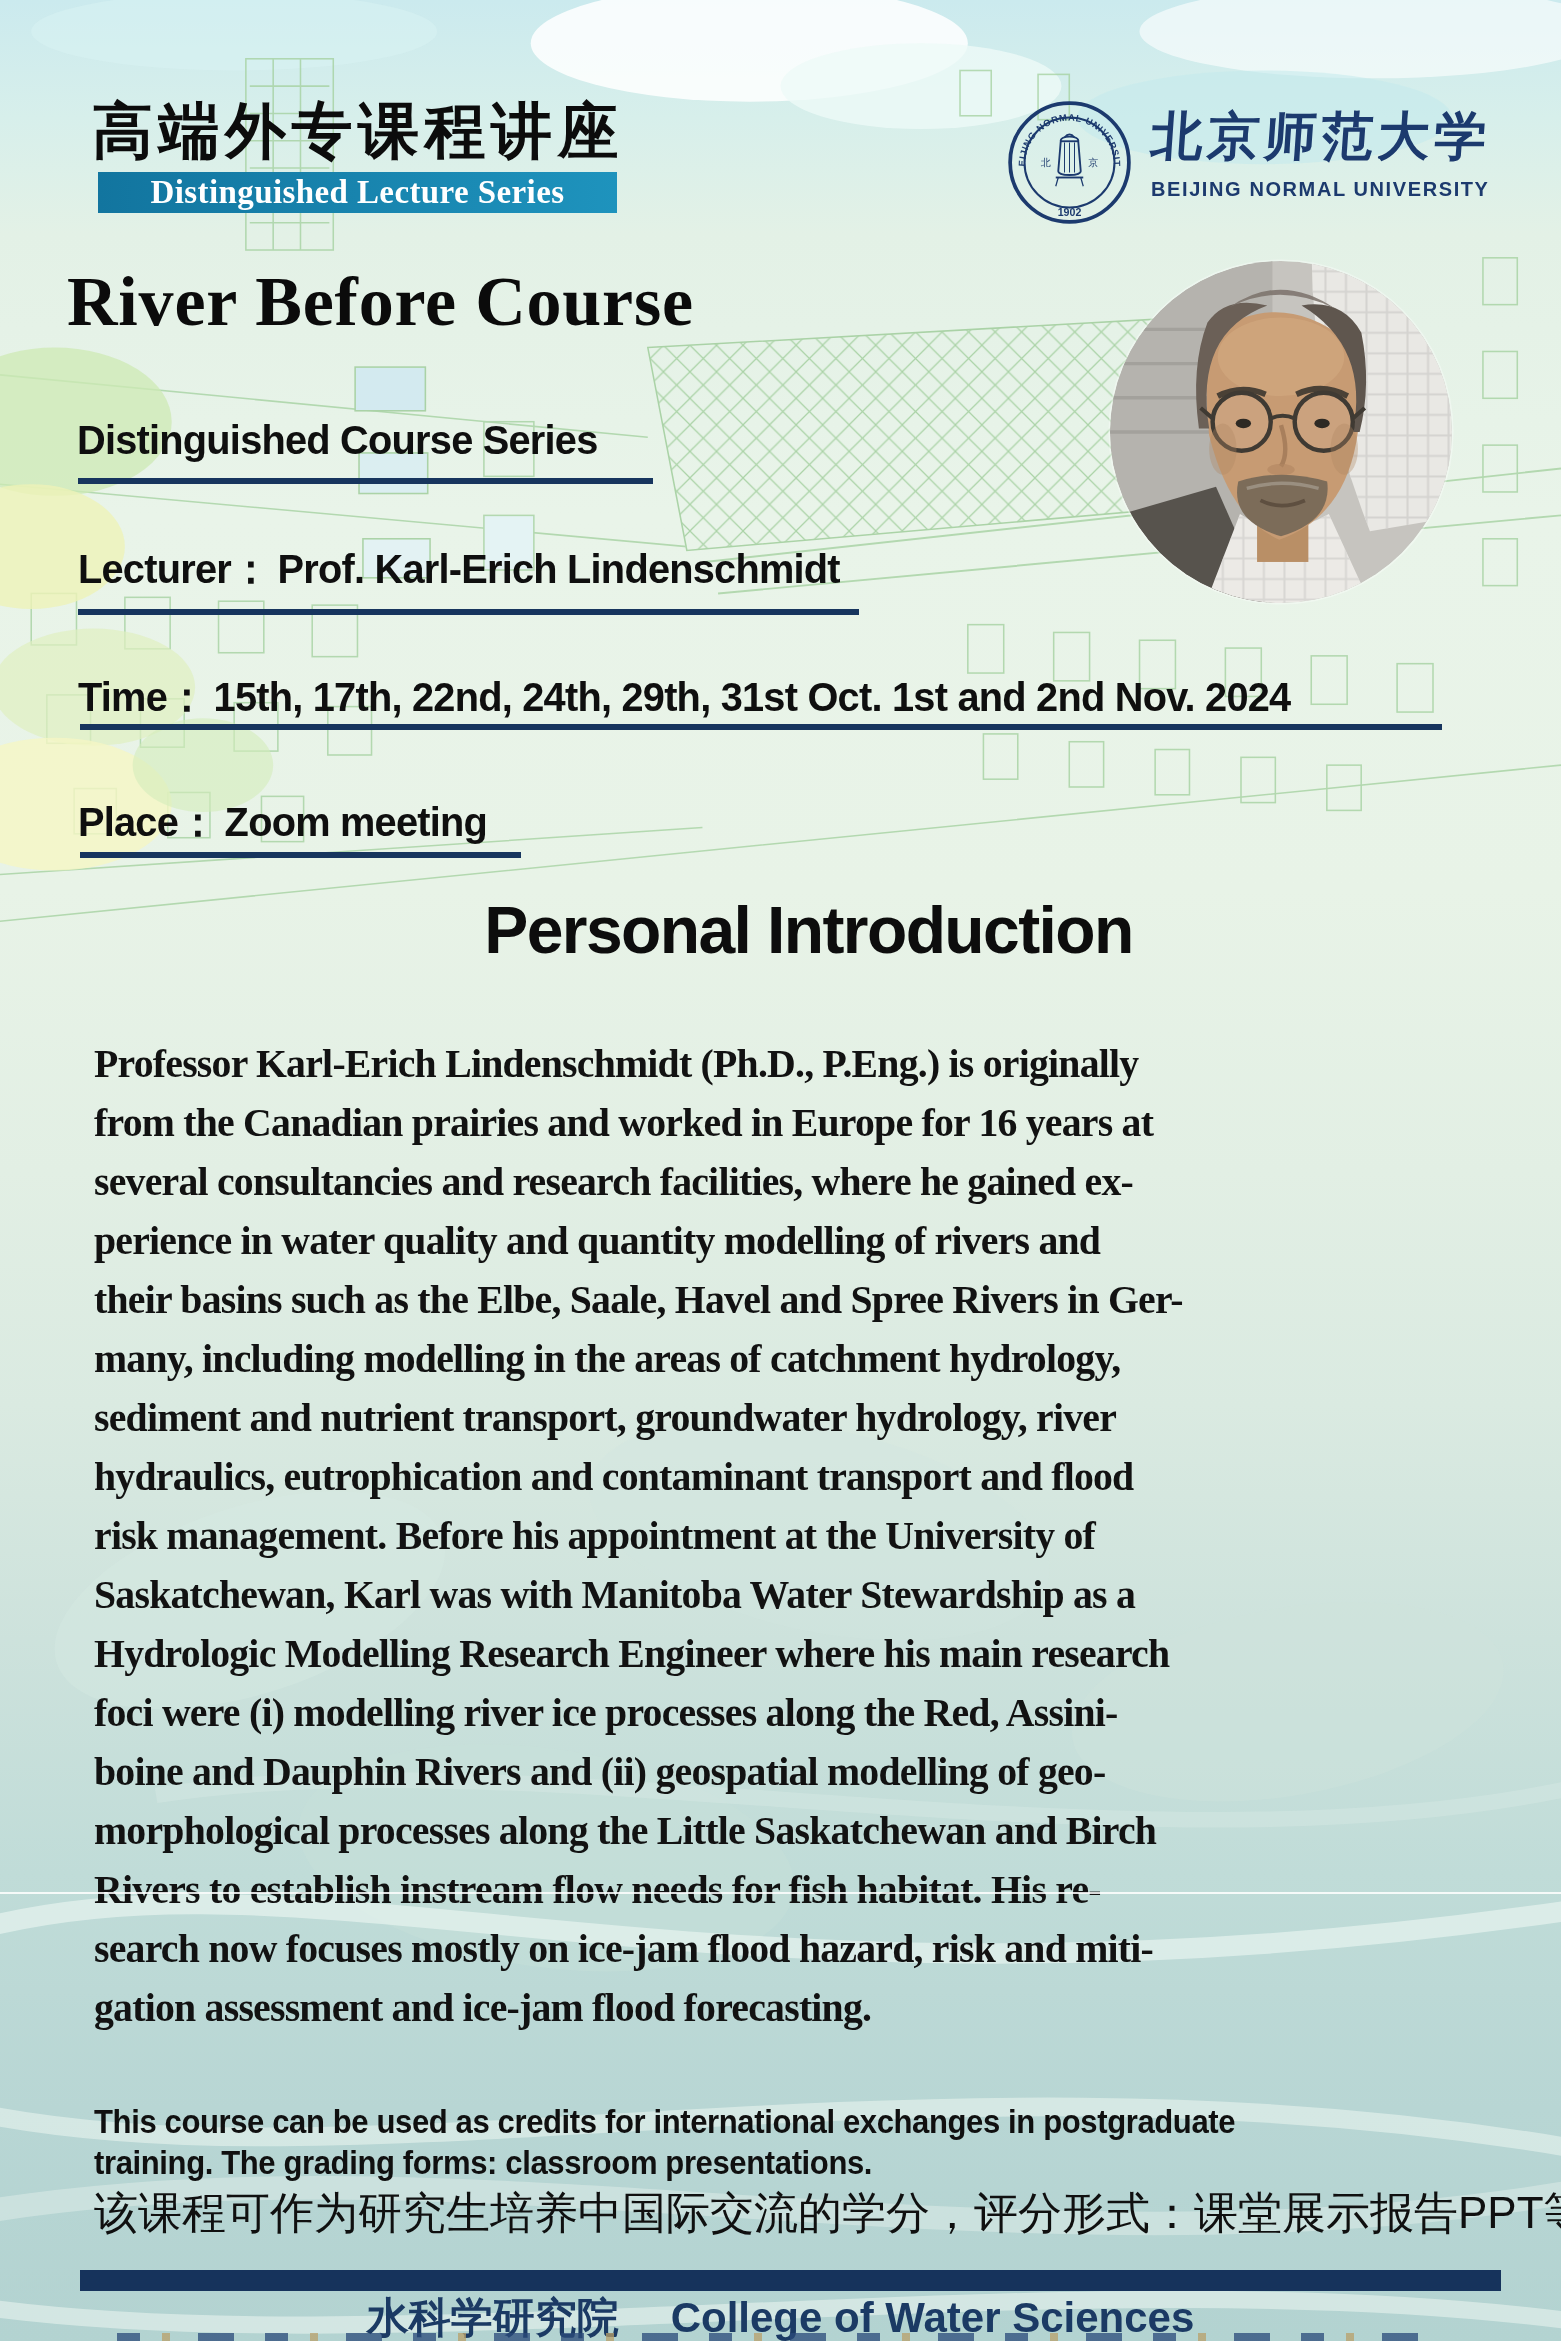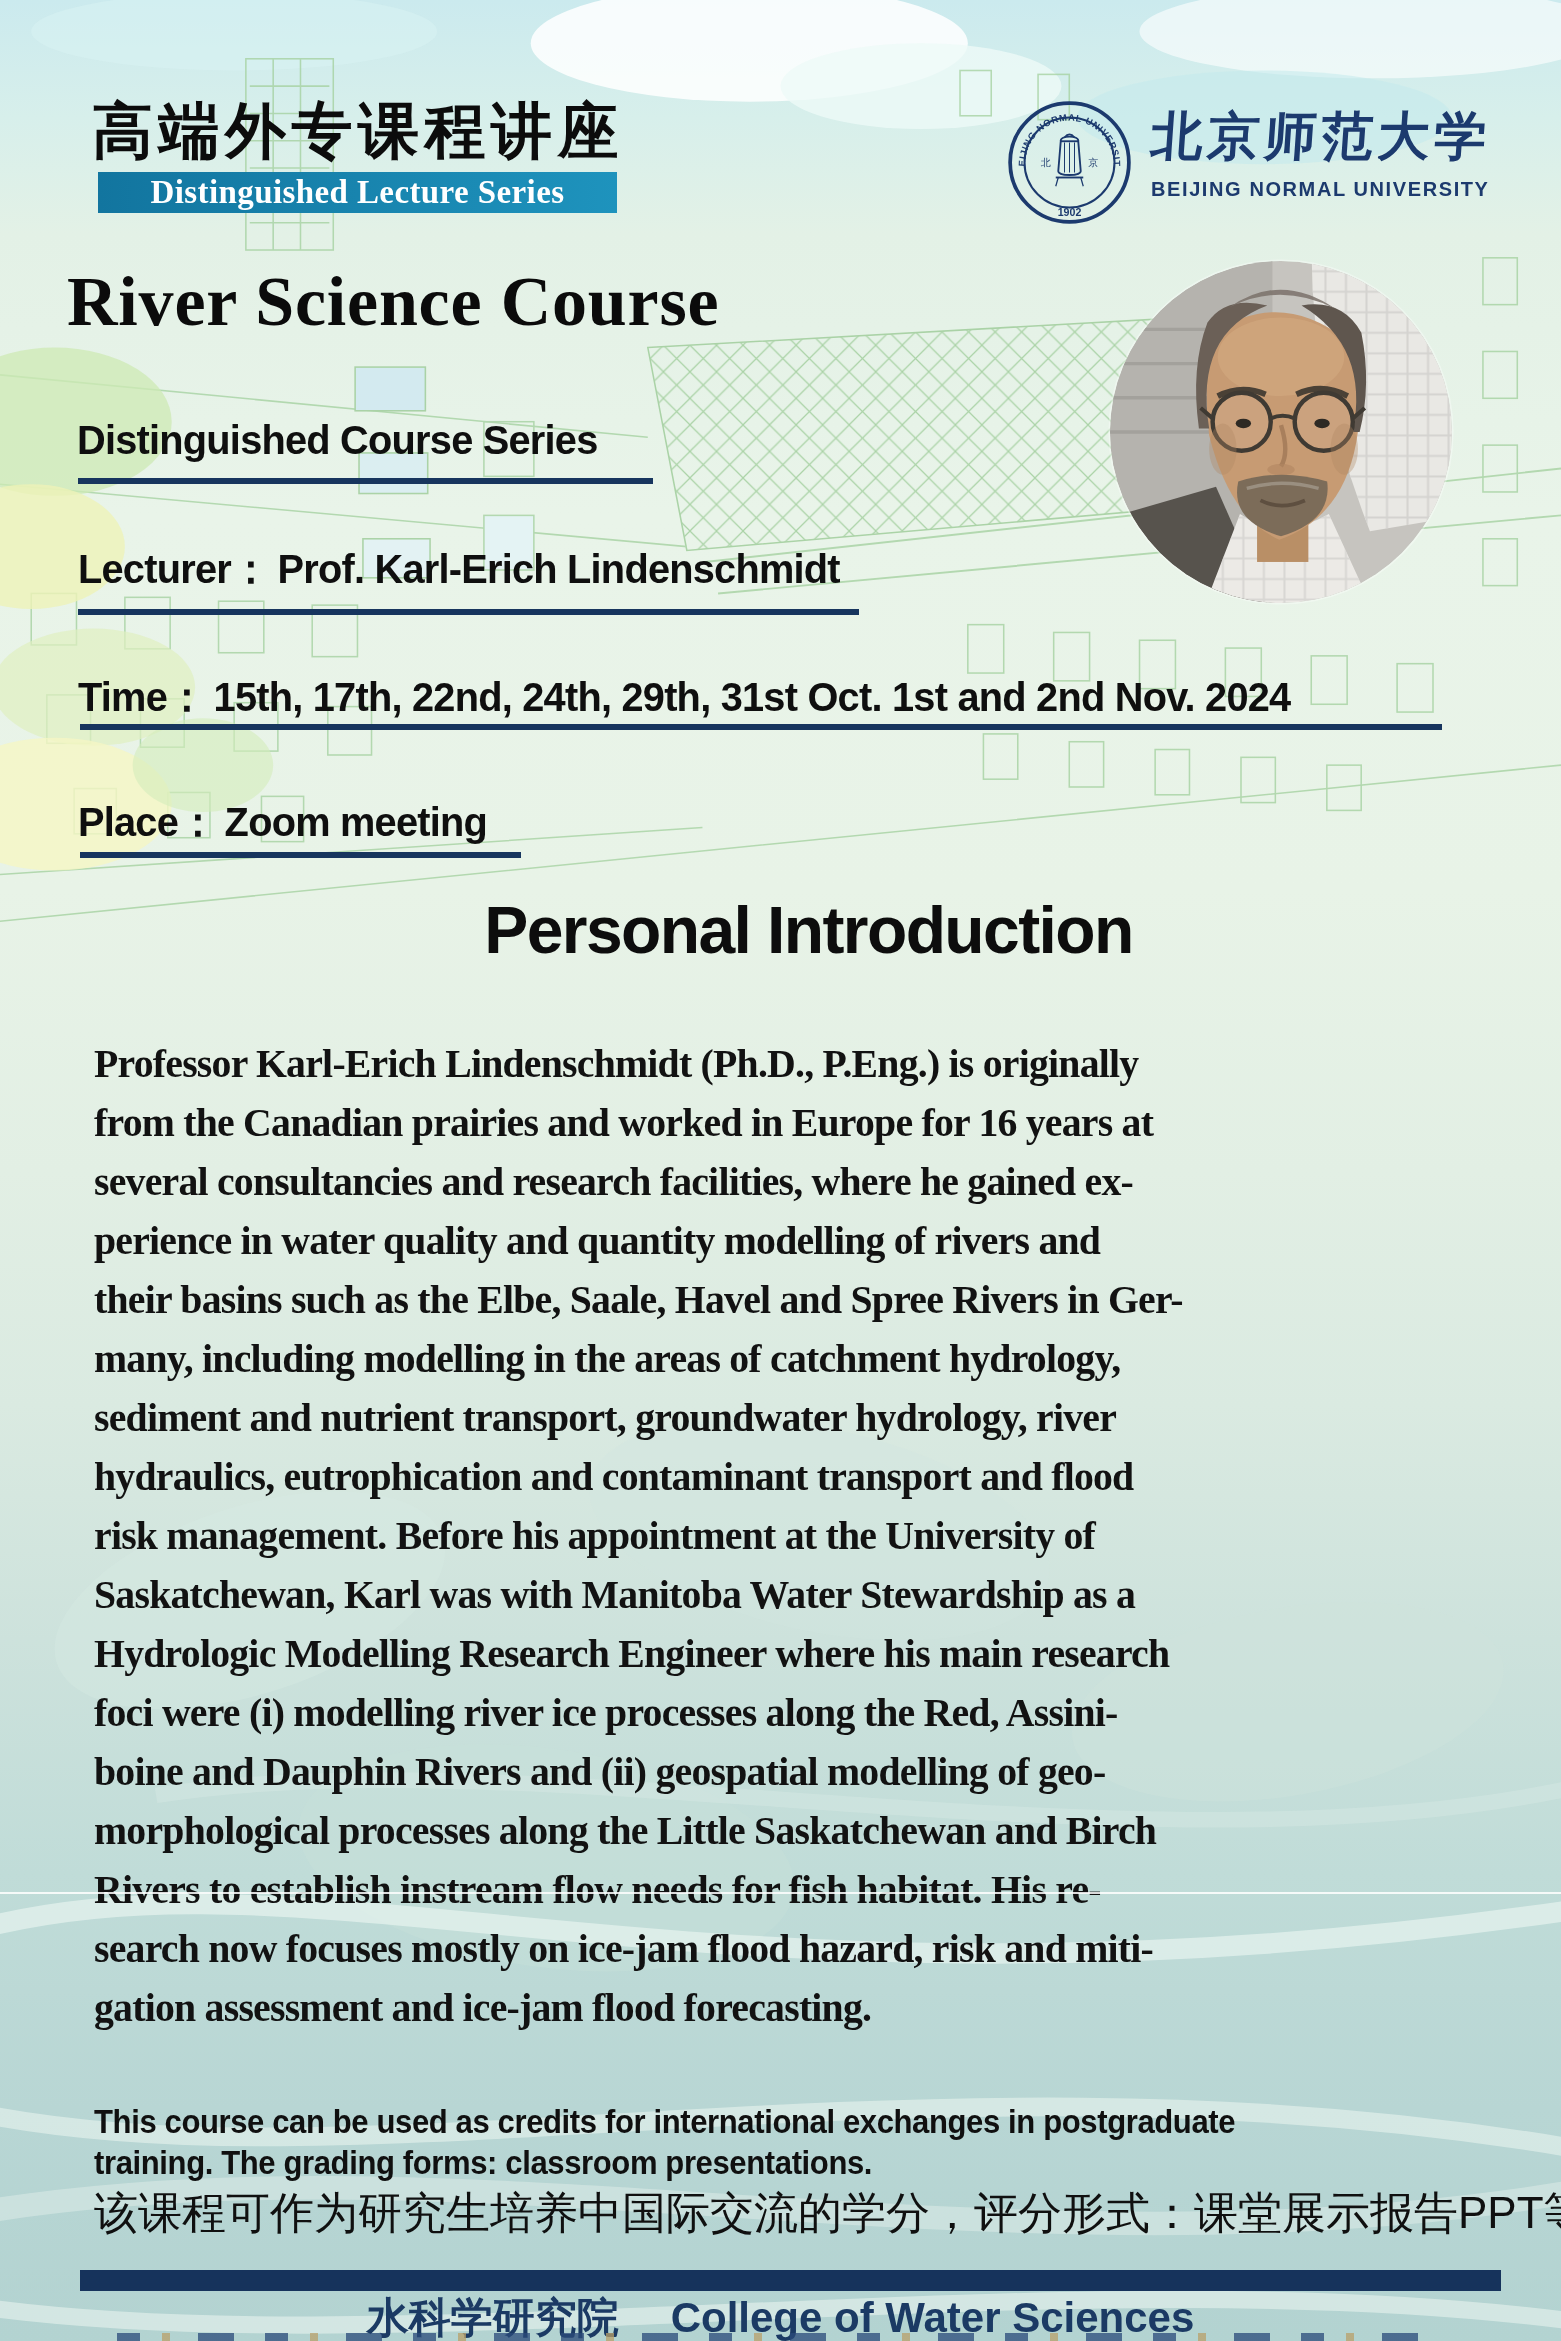--- a/index.html
+++ b/index.html
@@ -237,21 +237,21 @@
       </g>
       <text x="31" y="53" font-size="8" fill="#1c3a6e" text-anchor="middle">北</text>
       <text x="69" y="53" font-size="8" fill="#1c3a6e" text-anchor="middle">京</text>
     </svg>
     <div class="uni-names">
       <div class="calli">北京师范大学</div>
       <div class="uni-en">BEIJING NORMAL UNIVERSITY</div>
     </div>
   </div>
 
-  <div class="course-title">River Science Course</div>
+  <div class="course-title">River Before Course</div>
 
   <div class="avatar">
     <svg viewBox="0 0 200 200">
       <defs>
           <clipPath id="pc">
             <circle cx="100" cy="100" r="100"></circle>
           </clipPath>
         </defs>
       <g clip-path="url(#pc)">
         <rect x="0" y="0" width="200" height="200" fill="#c6c4bf"></rect>

